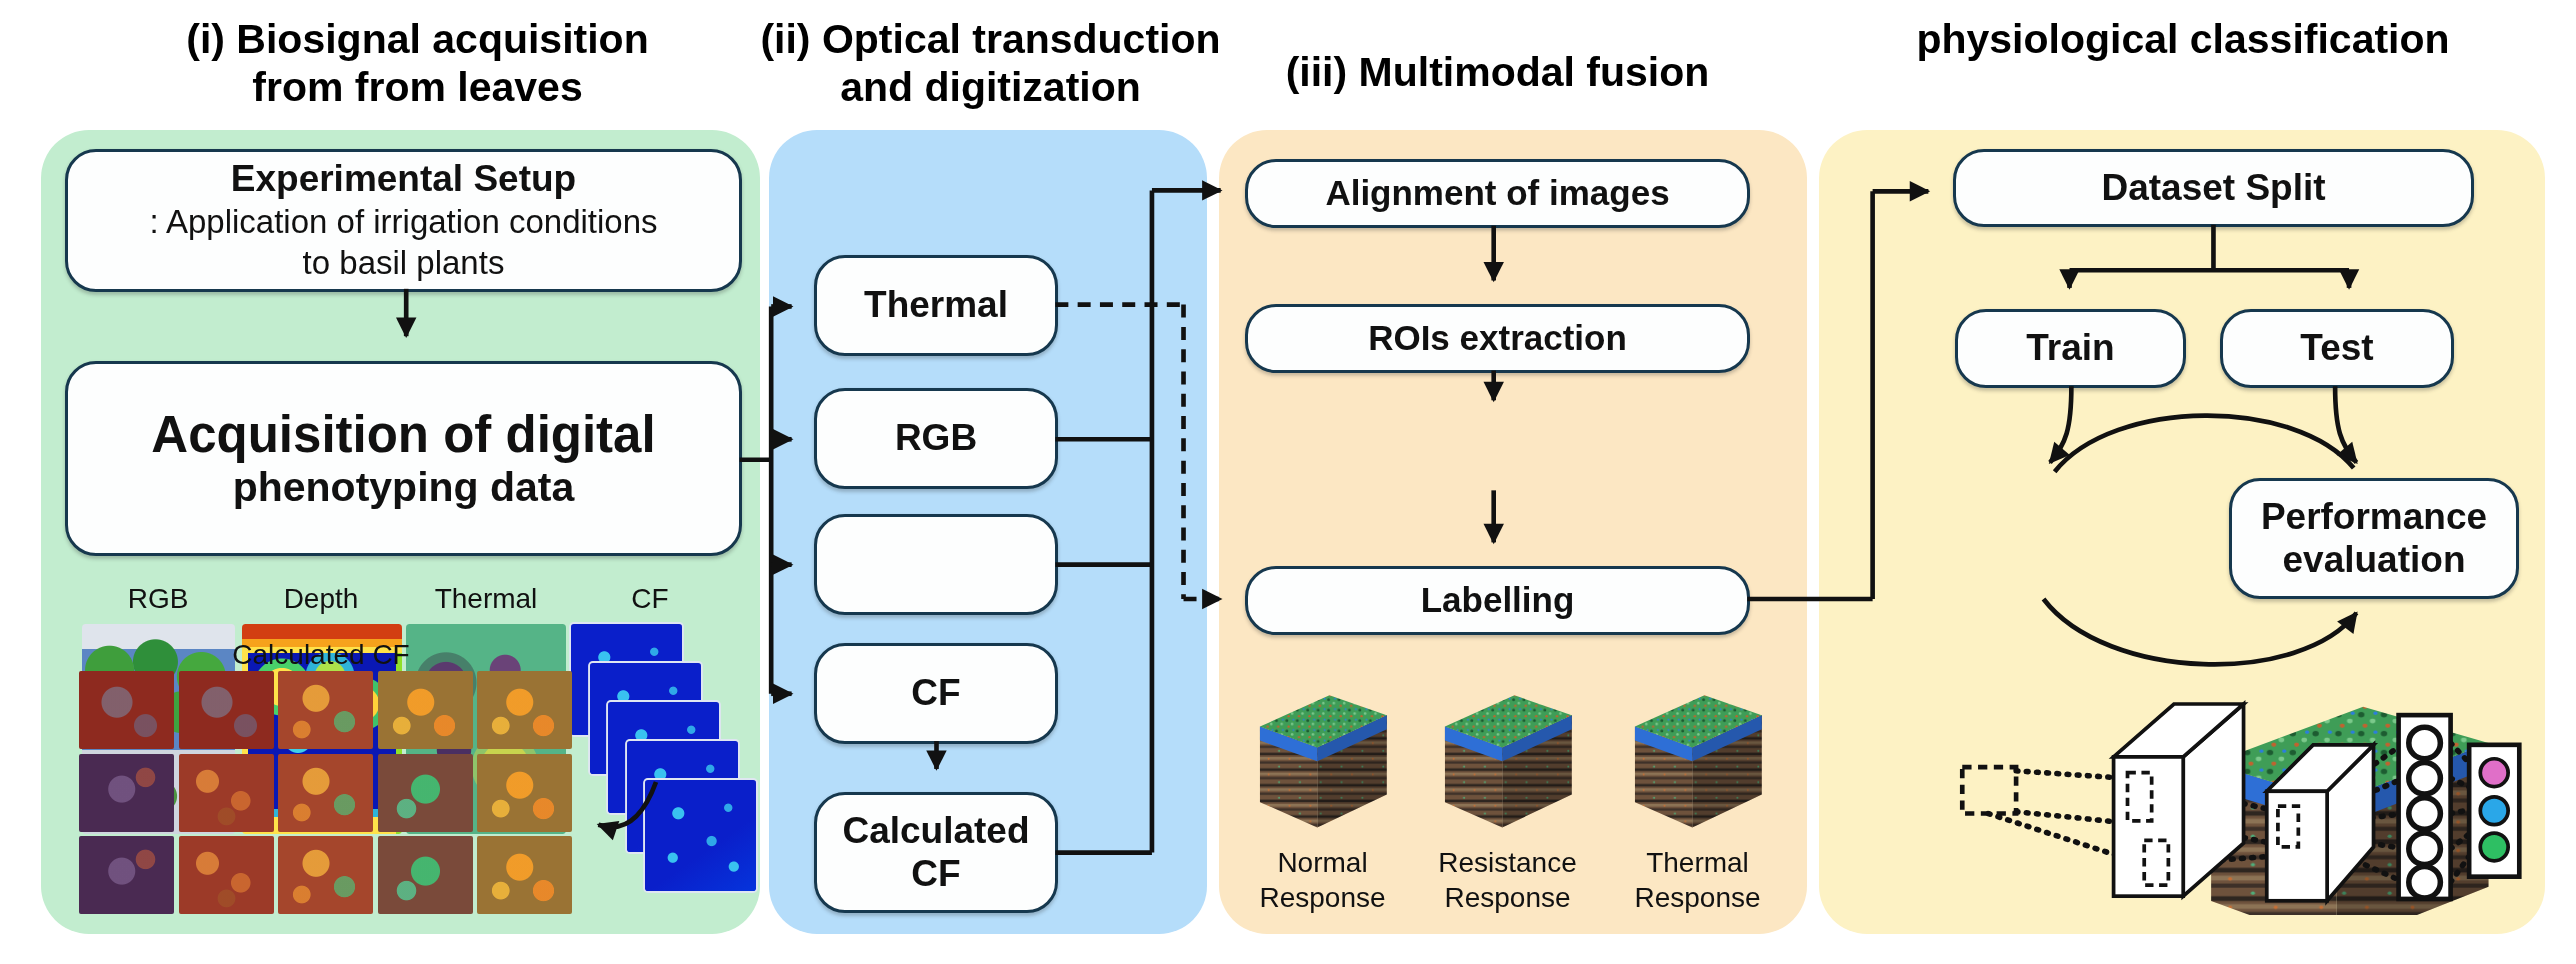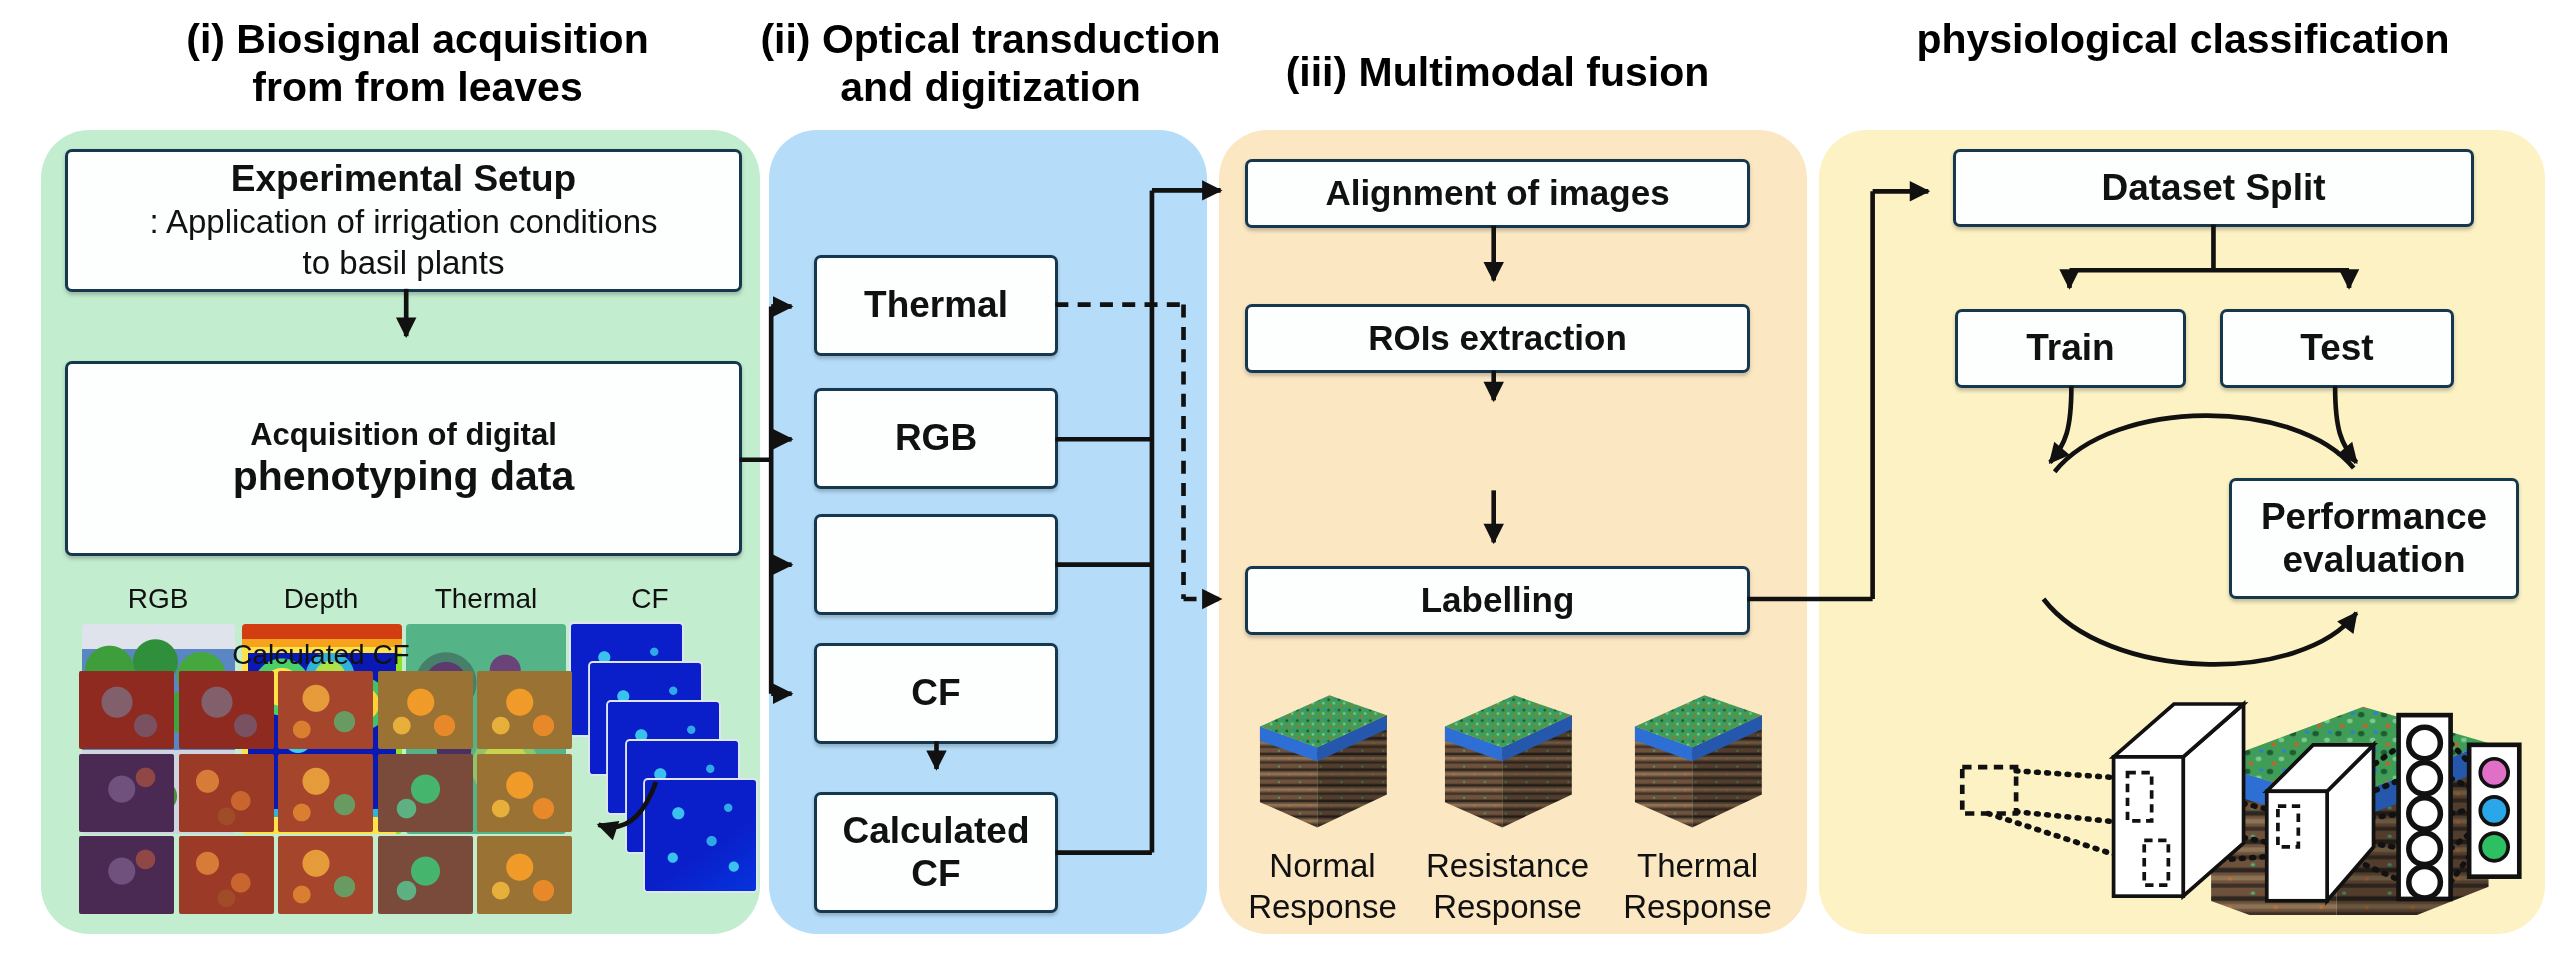--- a/index.html
+++ b/index.html
@@ -1,20 +1,20 @@
 <!DOCTYPE html>
 <html style="font-size:15px"><head>
 <meta charset="utf-8">
 <style>
   html,body{margin:0;padding:0;background:#ffffff;}
   #canvas{position:relative;width:2576px;height:964px;background:#fff;overflow:hidden;
           font-family:"Liberation Sans", sans-serif;color:#111;}
   .title{position:absolute;text-align:center;font-weight:bold;font-size:41px;line-height:1.18;color:#000;}
   .panel{position:absolute;top:130px;height:804px;border-radius:48px;}
-  .box{position:absolute;background:#fdfefe;border:3.7px solid #16384e;border-radius:7px;
+  .box{position:absolute;background:#fdfefe;border:3.7px solid #16384e;border-radius:31px;
        display:flex;flex-direction:column;align-items:center;justify-content:center;
        text-align:center;font-weight:bold;box-shadow:0 2.8px 3.7px rgba(40,40,40,.25);}
   .box .l1{font-size:37px;line-height:1.15;}
   .box .l2{font-size:33px;font-weight:normal;line-height:1.25;}
   .fs38 .l1{font-size:35px;text-align:center;}
   .smalllabel{position:absolute;font-size:28px;text-align:center;line-height:1.15;}
   .conn{position:absolute;left:0;top:0;}
   
   .thumb{position:absolute;border-radius:3.7px;}
   .rgb-thumb{background-color:#9fb3cf;
@@ -73,21 +73,21 @@
     background-image:radial-gradient(circle at 40% 35%, rgba(240,170,60,.85) 0 13px, transparent 14px),
       radial-gradient(circle at 70% 65%, rgba(80,190,120,.7) 0 10.2px, transparent 11px),
       radial-gradient(circle at 25% 75%, rgba(240,150,50,.7) 0 8.4px, transparent 9.3px);}
   .calc-tile.v4{background-color:#9a7334;
     background-image:radial-gradient(circle at 45% 40%, rgba(250,160,40,.9) 0 13px, transparent 14px),
       radial-gradient(circle at 70% 70%, rgba(245,140,40,.85) 0 10.2px, transparent 11px),
       radial-gradient(circle at 25% 70%, rgba(250,190,60,.8) 0 8.4px, transparent 9.3px);}
   .calc-tile.v5{background-color:#7a4a3a;
     background-image:radial-gradient(circle at 50% 45%, rgba(60,200,120,.85) 0 14px, transparent 15px),
       radial-gradient(circle at 30% 70%, rgba(80,220,160,.7) 0 9.3px, transparent 10.2px);}
-  .cube-label{position:absolute;width:223px;text-align:center;font-size:33px;line-height:1.25;}
+  .cube-label{position:absolute;width:223px;text-align:center;font-size:28px;line-height:1.25;}
 </style>
 </head>
 <body>
 
 <div id="canvas">
 
   <svg width="0" height="0" style="position:absolute">
     <defs>
       <marker id="arr" markerUnits="userSpaceOnUse" markerWidth="28" markerHeight="28" refX="22" refY="13" orient="auto">
         <path d="M2,2 L24,13 L2,24 Z" fill="#111"></path>
@@ -135,21 +135,21 @@
   <div class="panel" style="left: 769px; width: 438px; background: rgb(181, 221, 250);"></div>
   <div class="panel" style="left: 1219px; width: 588px; background: rgb(252, 231, 195);"></div>
   <div class="panel" style="left: 1819px; width: 726px; background: rgb(253, 242, 196);"></div>
 
   <div class="box" style="left:65px;top:149px;width:671px;height:137px">
     <div class="l1">Experimental Setup</div>
     <div class="l2">: Application of irrigation conditions</div>
     <div class="l2">to basil plants</div>
   </div>
   <div class="box" style="left:65px;top:361px;width:671px;height:189px">
-    <div class="l1" style="font-size:31px">Acquisition of digital</div>
+    <div class="l1" style="font-size:51px">Acquisition of digital</div>
     <div class="l1" style="font-size:41px">phenotyping data</div>
   </div>
 
   <div class="smalllabel" style="left:93px;top:583px;width:130px">RGB</div>
   <div class="smalllabel" style="left:256px;top:583px;width:130px">Depth</div>
   <div class="smalllabel" style="left:421px;top:583px;width:130px">Thermal</div>
   <div class="smalllabel" style="left:585px;top:583px;width:130px">CF</div>
 
   <div class="thumb rgb-thumb" style="left:82px;top:624px;width:153px;height:210px"></div>
   <div class="thumb depth-thumb" style="left:242px;top:624px;width:160px;height:210px"></div>

